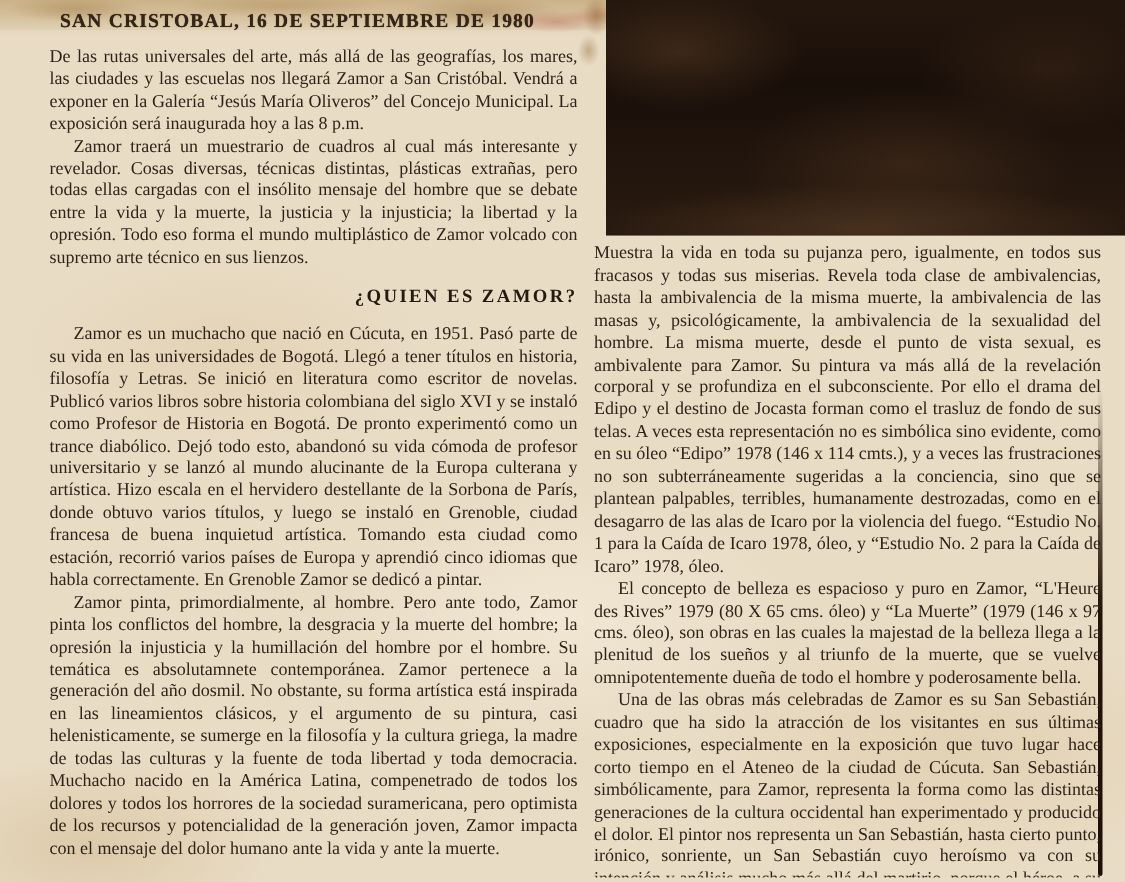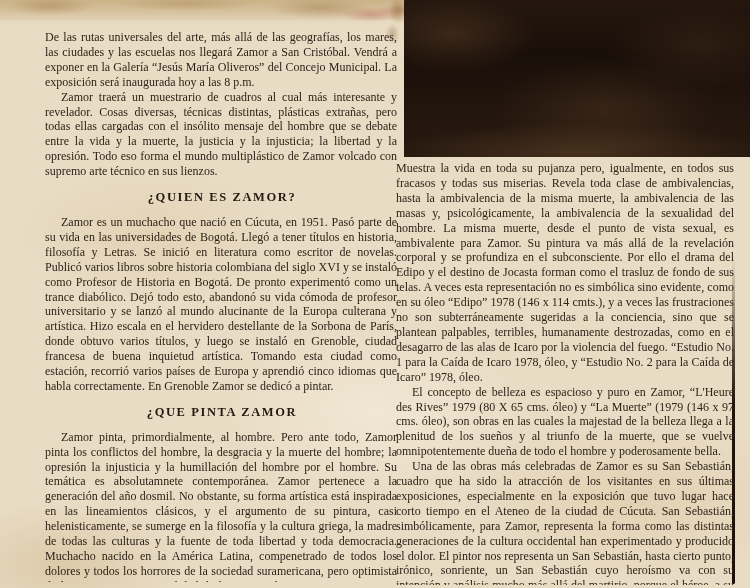--- a/index.html
+++ b/index.html
@@ -46,54 +46,54 @@
     position:absolute;left:404px;top:0;width:346px;height:157px;
     background-color:#190f09;
     background-image:
       radial-gradient(ellipse 120px 55px at 14% 22%, rgba(105,72,45,.40), transparent 70%),
       radial-gradient(ellipse 160px 70px at 58% 70%, rgba(95,64,40,.35), transparent 70%),
       radial-gradient(ellipse 130px 60px at 86% 30%, rgba(85,56,34,.32), transparent 70%),
       radial-gradient(ellipse 240px 40px at 50% 97%, rgba(120,85,52,.38), transparent 75%),
       linear-gradient(to bottom, rgba(70,46,28,.25), transparent 35%, rgba(90,60,38,.22) 92%);
   }
   .col{position:absolute;font-size:12px;line-height:14.9px;text-align:justify;overflow:hidden;}
-  .col-left{left:45px;top:30px;width:352px;height:552px;}
+  .col-left{left:33px;top:30px;width:352px;height:552px;}
   .col-right{left:396px;top:161px;width:338px;height:424px;}
   .col p{margin:0;text-indent:16px;}
   .col p.noindent{text-indent:0;}
   .subhead{
     font-weight:bold;font-size:12.5px;letter-spacing:1.6px;
-    margin:11px 0 10px 2px;color:#241a10;text-align:center;
+    margin:11px 0 10px 2px;color:#241a10;text-align:right;
   }
   .b{font-weight:normal;}
   .vrule{
     position:absolute;left:732px;top:258px;width:3px;height:326px;border-radius:2px;
     background:linear-gradient(to bottom, rgba(36,20,8,0), rgba(36,20,8,.75) 30%, #241408 45%, #1c0f06);
   }
 </style>
 </head>
 <body>
 
 <div class="page">
 
   <div class="top-stain"></div>
   <div class="pink-smudge"></div>
   <div class="corner-stain"></div>
 
+  <div class="dateline">SAN CRISTOBAL, 16 DE SEPTIEMBRE DE 1980</div>
 
   <div class="photo"></div>
 
   <div class="vrule"></div>
 
   <div class="col col-left">
     <p class="noindent">De las rutas universales del arte, más allá de las geografías, los mares, las ciudades y las escuelas nos llegará Zamor a San Cristóbal. Vendrá a exponer en la Galería “Jesús María Oliveros” del Concejo Municipal. La exposición será inaugurada hoy a las 8 p.m.</p>
     <p>Zamor traerá un muestrario de cuadros al cual más interesante y revelador. Cosas diversas, técnicas distintas, plásticas extrañas, pero todas ellas cargadas con el insólito mensaje del hombre que se debate entre la vida y la muerte, la justicia y la injusticia; la libertad y la opresión. Todo eso forma el mundo multiplástico de Zamor volcado con supremo arte técnico en sus lienzos.</p>
     <div class="subhead">¿QUIEN ES ZAMOR?</div>
     <p>Zamor es un muchacho que nació en Cúcuta, en 1951. Pasó parte de su vida en las universidades de Bogotá. Llegó a tener títulos en historia, filosofía y Letras. Se inició en literatura como escritor de novelas. Publicó varios libros sobre historia colombiana del siglo XVI y se instaló como Profesor de Historia en Bogotá. De pronto experimentó como un trance diabólico. Dejó todo esto, abandonó su vida cómoda de profesor universitario y se lanzó al mundo alucinante de la Europa culterana y artística. Hizo escala en el hervidero destellante de la Sorbona de París, donde obtuvo varios títulos, y luego se instaló en Grenoble, ciudad francesa de buena inquietud artística. Tomando esta ciudad como estación, recorrió varios países de Europa y aprendió cinco idiomas que habla correctamente. En Grenoble Zamor se dedicó a pintar.</p>
-    <div class="subhead">¿QUE PINTA ZAMOR</div>
     <p>Zamor pinta, primordialmente, al hombre. Pero ante todo, Zamor pinta los conflictos del hombre, la desgracia y la muerte del hombre; la opresión la injusticia y la humillación del hombre por el hombre. Su temática es absolutamnete contemporánea. Zamor pertenece a la generación del año dosmil. No obstante, su forma artística está inspirada en las lineamientos clásicos, y el argumento de su pintura, casi helenisticamente, se sumerge en la filosofía y la cultura griega, la madre de todas las culturas y la fuente de toda libertad y toda democracia. Muchacho nacido en la América Latina, compenetrado de todos los dolores y todos los horrores de la sociedad suramericana, pero optimista de los recursos y potencialidad de la generación joven, Zamor impacta con el mensaje del dolor humano ante la vida y ante la muerte.</p>
   </div>
 
   <div class="col col-right">
     <p class="noindent"><span>Muestra la vida en toda su pujanza pero, igualmente, en todos sus fracasos y todas sus miserias. Revela toda clase de ambivalencias, hasta la ambivalencia de la misma muerte, la ambivalencia de las masas y, psicológicamente, la ambivalencia de la sexualidad del hombre. La misma muerte, desde el punto de vista sexual, es ambivalente para Zamor. Su pintura va más allá de la revelación corporal y se profundiza en el subconsciente. Por ello el drama del Edipo y el destino de Jocasta forman como el trasluz de fondo de sus telas. A veces esta representación no es simbólica sino evidente, como en su óleo “Edipo” 1978 (146 x 114 cmts.), y a veces las frustraciones no son subterráneamente sugeridas a la conciencia, sino que se plantean palpables,</span> <span class="b">terribles, humanamente destrozadas, como en el desagarro de las alas de Icaro por la violencia del fuego. “Estudio No. 1 para la Caída de Icaro 1978, óleo, y “Estudio No. 2 para la Caída de Icaro” 1978, óleo.</span></p>
     <p><span class="b">El concepto de belleza es espacioso y puro en Zamor, “L'Heure des Rives” 1979 (80 X 65 cms. óleo) y “La Muerte” (1979 (146 x 97 cms. óleo),</span> <span>son obras en las cuales la majestad de la belleza llega a la plenitud de los sueños y al triunfo de la muerte, que se vuelve omnipotentemente dueña de todo el hombre y poderosamente bella.</span></p>
     <p>Una de las obras más celebradas de Zamor es su San Sebastián, cuadro que ha sido la atracción de los visitantes en sus últimas exposiciones, especialmente en la exposición que tuvo lugar hace corto tiempo en el Ateneo de la ciudad de Cúcuta. San Sebastián, simbólicamente, para Zamor, representa la forma como las distintas generaciones de la cultura occidental han experimentado y producido el dolor. El pintor nos representa un San Sebastián, hasta cierto punto, irónico, sonriente, un San Sebastián cuyo heroísmo va con su intención y análisis mucho más allá del martirio, porque el héroe, a su vez, es capaz de asistir al drama reversible del dolor de una humanidad cuyo dardo es la angustia, la soledad y la crueldad contemporánea.</p>
   </div>
 
 </div>

